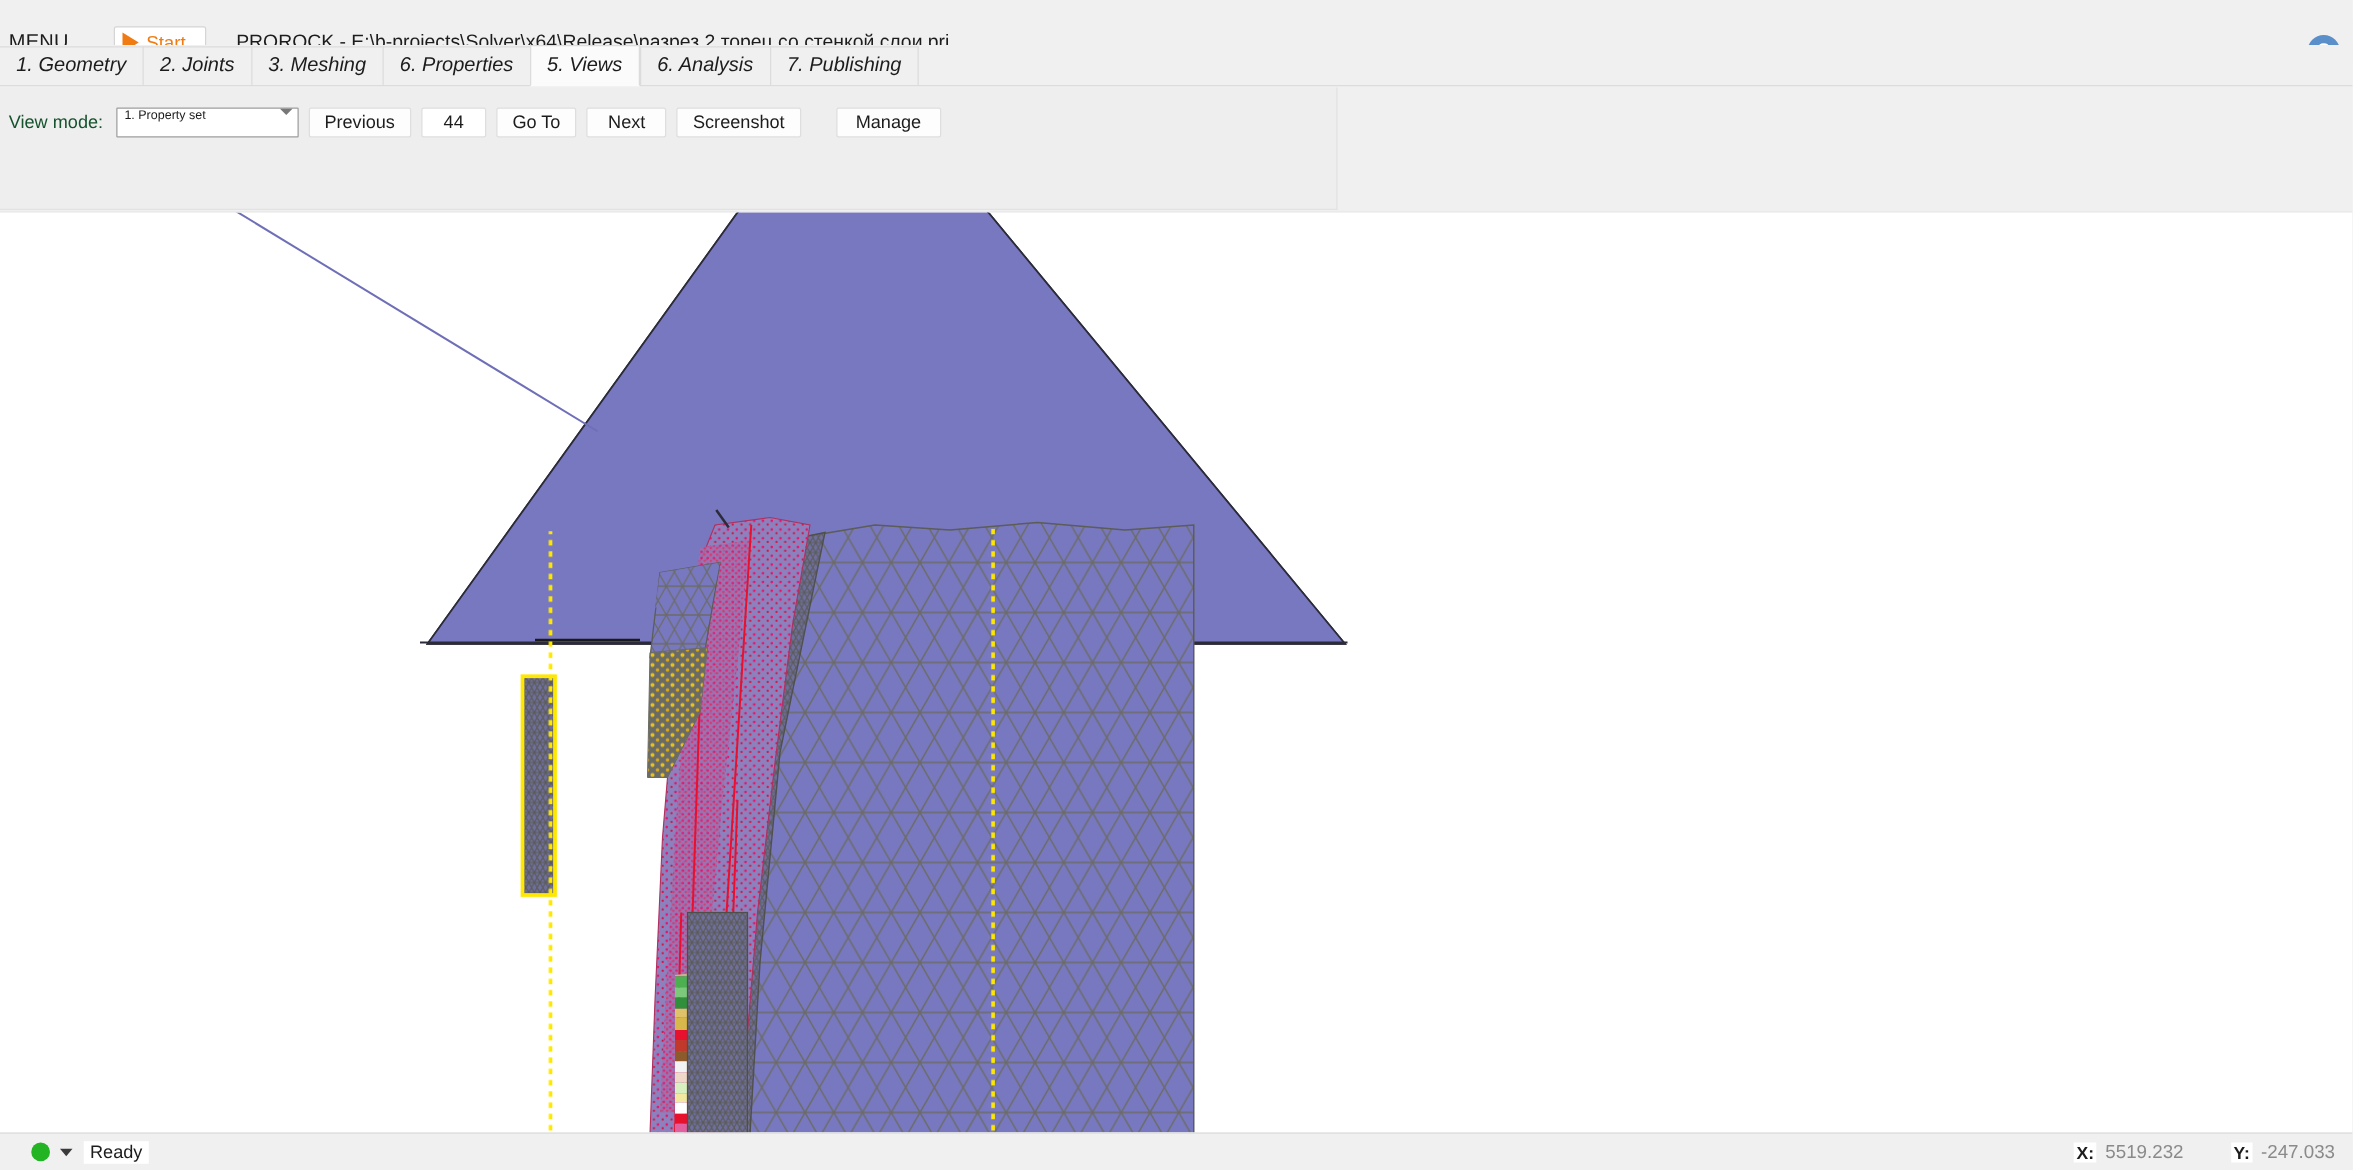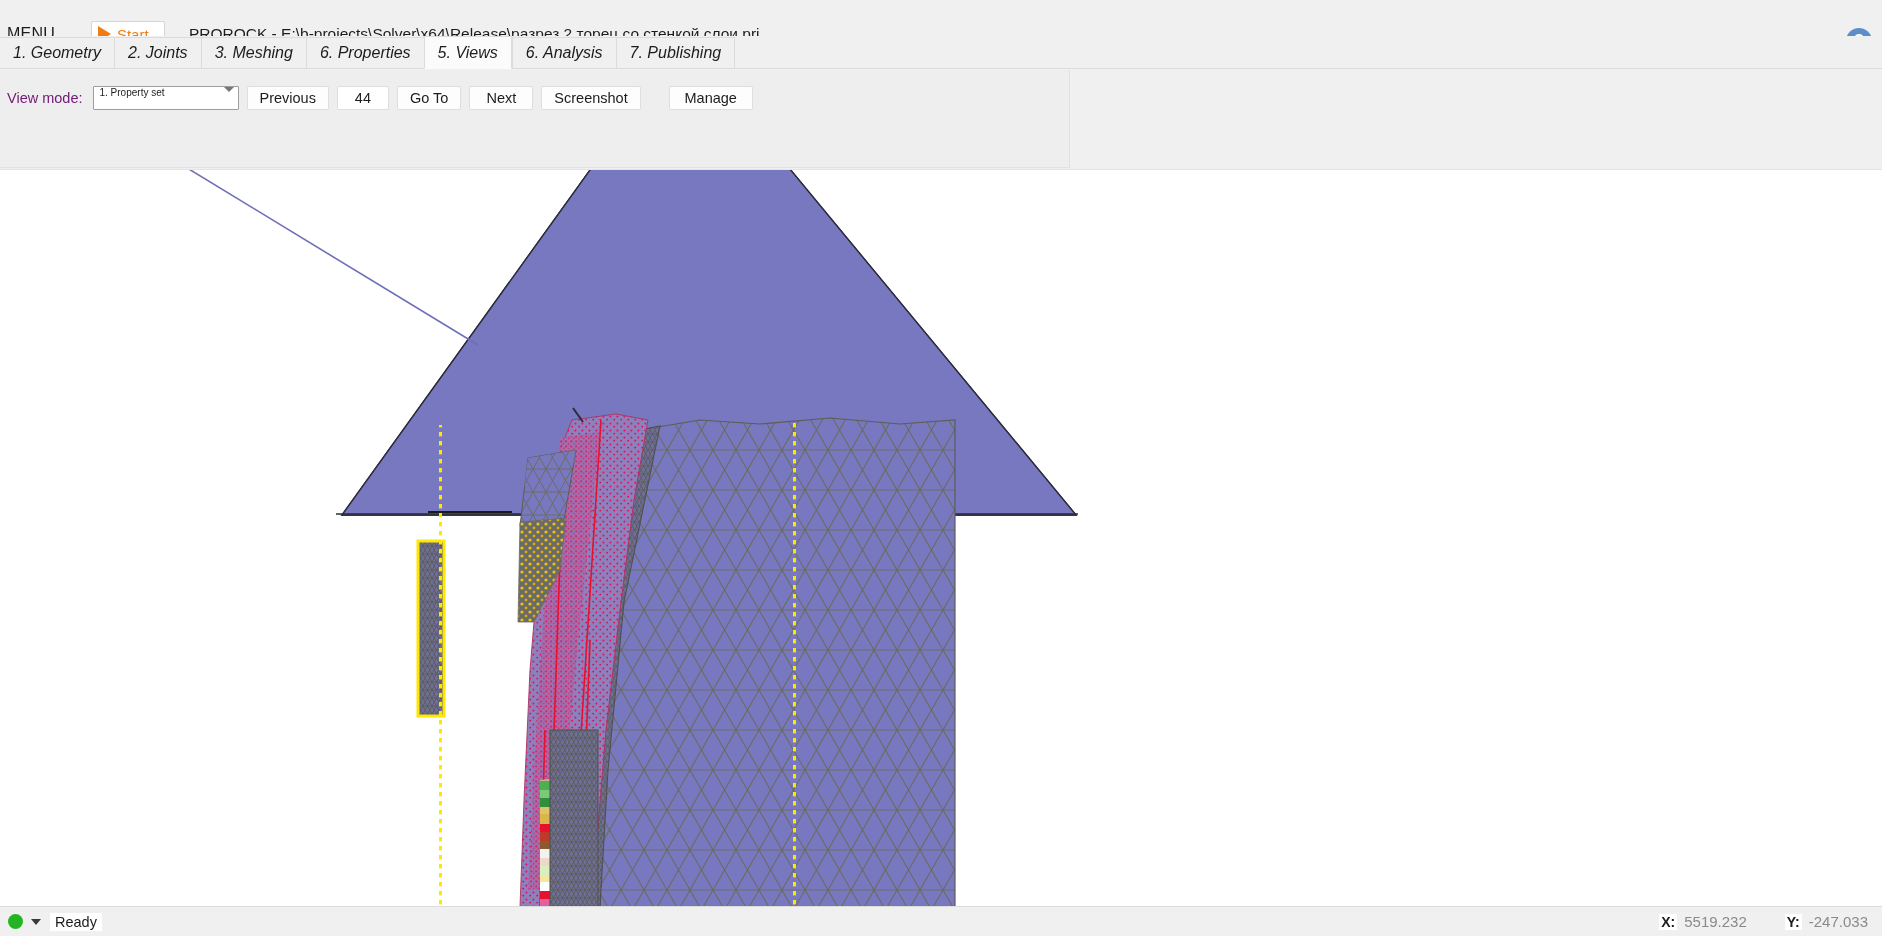--- a/index.html
+++ b/index.html
@@ -118,21 +118,21 @@
     border-top: none;
   }
   .toolrow {
     position: absolute;
     left: 7px; top: 16px;
     display: flex; align-items: center;
     gap: 8px;
   }
   .tool-label {
     font-size: 14.5px;
-    color: #701a75;
+    color: #14532d;
     margin-right: 2px;
     user-select: none;
   }
   .viewmode-select {
     width: 146px; height: 24px;
     background: #ffffff;
     border: 1px solid #9e9e9e;
     border-radius: 1px;
     display: flex; align-items: flex-start;
     padding: 0 4px 0 6px;
@@ -188,21 +188,21 @@
   }
   .viewport svg { display: block; }
 
   
   .statusbar {
     position: absolute;
     left: 0; bottom: 0;
     width: 1882px; height: 30px;
     background: #f0f0f0;
     border-top: 1px solid #dcdcdc;
-    display: flex; align-items: center;
+    display: flex; align-items: center; padding-left: 17px;
   }
   .status-dot {
     width: 15px; height: 15px;
     border-radius: 50%;
     background: #22b422;
     margin-left: 8px;
   }
   .status-caret {
     width: 0; height: 0;
     border-left: 5px solid transparent;

